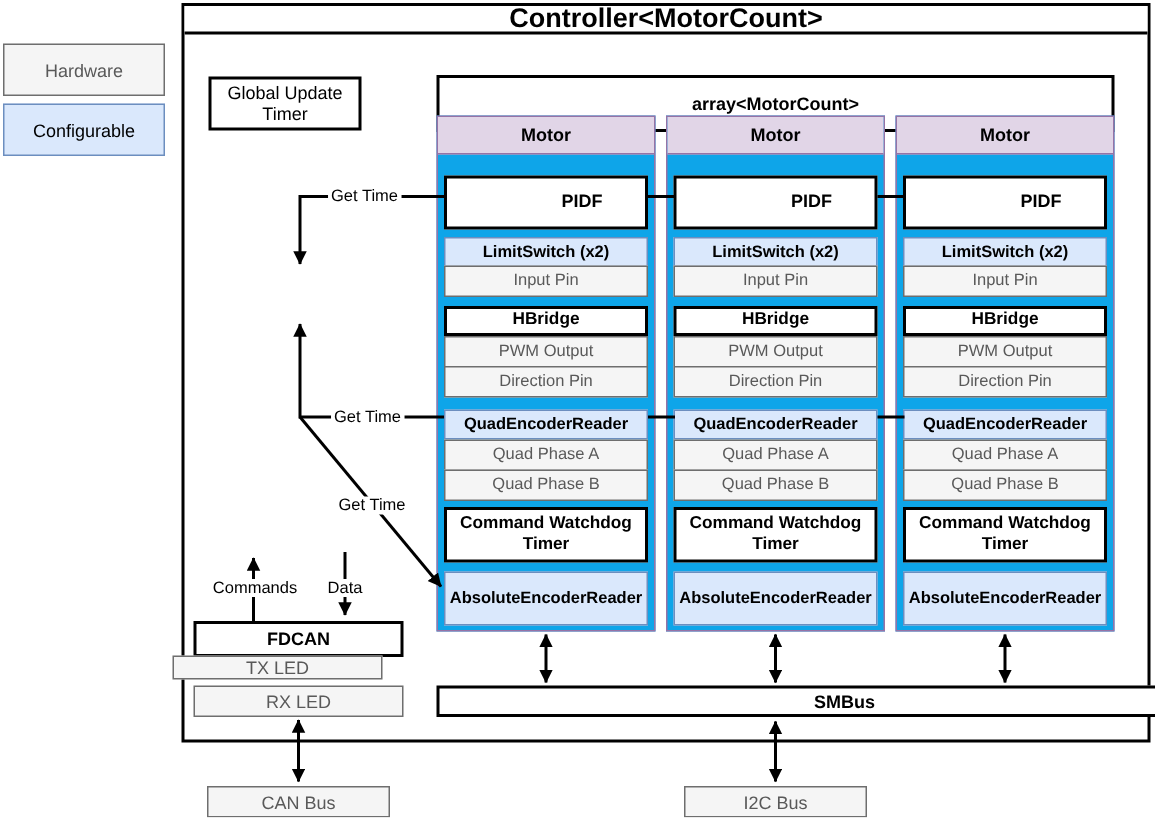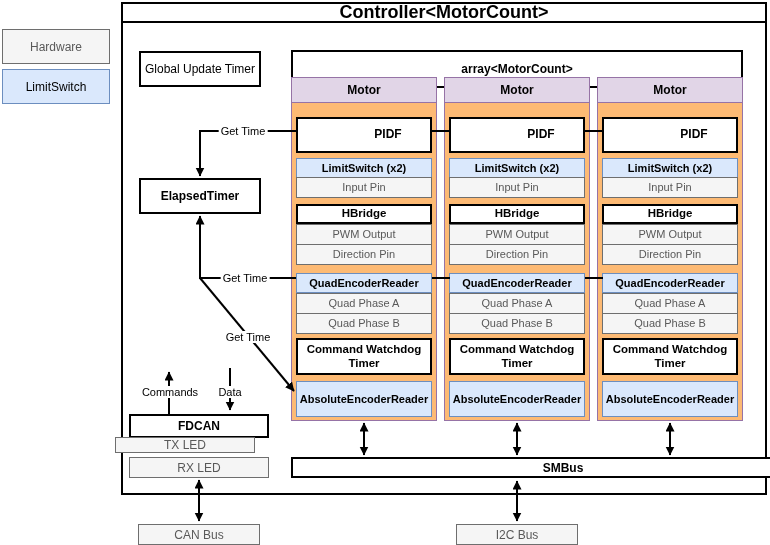--- a/index.html
+++ b/index.html
@@ -17,26 +17,26 @@
 
   
   .legend{font-size:12px;width:108px;height:35px;left:2px;}
   .legend.hw-box{font-weight:normal;}
   .legend.cfg-box{font-weight:normal;}
 
   
   .container{left:121px;top:2px;width:646px;height:493px;border:2px solid #000;background:#fff;}
   .title-bar{left:123px;top:4px;width:642px;height:19px;border-bottom:2px solid #000;font-weight:bold;font-size:18px;background:#fff;}
 
-  .gut{left:139px;top:51px;width:122px;height:36px;font-size:12px;border:2px solid #000;background:#fff;}
+  .gut{left:139px;top:51px;width:102px;height:36px;font-size:12px;border:2px solid #000;background:#fff;}
   .etimer{left:139px;top:178px;width:122px;height:36px;font-size:12px;}
   .array-bar{left:291px;top:50px;width:452px;height:38px;font-size:12px;}
 
   
-  .motor-col{position:absolute;top:77px;width:146px;height:344px;background:#fdba74;
+  .motor-col{position:absolute;top:77px;width:146px;height:344px;background:#0ea5e9;
              border:1px solid var(--motor-stroke);padding:0 4px;box-sizing:border-box;}
   .motor-head{height:24px;margin:0 -4px;background:var(--motor-fill);
               border-bottom:1px solid var(--motor-stroke);font-weight:bold;font-size:12px;}
   .row{box-sizing:border-box;font-size:11px;line-height:1.15;}
   .pidf{height:36px;margin-top:14px;font-size:12px;padding-left:48px;}
   .ls  {height:20px;margin-top:5px;}
   .hb  {height:20px;margin-top:6px;font-size:11.5px;}
   .qer {height:20px;margin-top:8px;}
   .cwt {height:37px;margin-top:4px;font-size:11.5px;padding:0 6px;}
   .aer {height:36px;margin-top:6px;font-size:11px;text-align:right;}
@@ -56,27 +56,26 @@
   .lbl{position:absolute;transform:translate(-50%,-50%);background:#fff;
        padding:0 2px;font-size:11px;white-space:nowrap;z-index:5;}
   svg.wires{position:absolute;left:0;top:0;z-index:4;pointer-events:none;}
 </style>
 </head>
 <body>
 
 <div id="canvas">
 
   <div class="abs ctr legend hw-box" style="top:29px">Hardware</div>
-  <div class="abs ctr legend cfg-box" style="top:69px">LimitSwitch</div>
+  <div class="abs ctr legend cfg-box" style="top:69px">Configurable</div>
 
   <div class="abs container"></div>
   <div class="abs ctr title-bar">Controller&lt;MotorCount&gt;</div>
 
   <div class="abs ctr gut">Global Update Timer</div>
-  <div class="abs ctr etimer cls-box">ElapsedTimer</div>
   <div class="abs ctr array-bar cls-box">array&lt;MotorCount&gt;</div>
 
   <div class="motor-col" style="left:291px">
     <div class="ctr motor-head">Motor</div>
     <div class="ctr row cls-box pidf">PIDF</div>
     <div class="ctr row cfg-box ls">LimitSwitch (x2)</div>
     <div class="ctr row hw-box mneg" style="height:21px">Input Pin</div>
     <div class="ctr row cls-box hb">HBridge</div>
     <div class="ctr row hw-box m0" style="height:21px">PWM Output</div>
     <div class="ctr row hw-box mneg" style="height:21px">Direction Pin</div>

